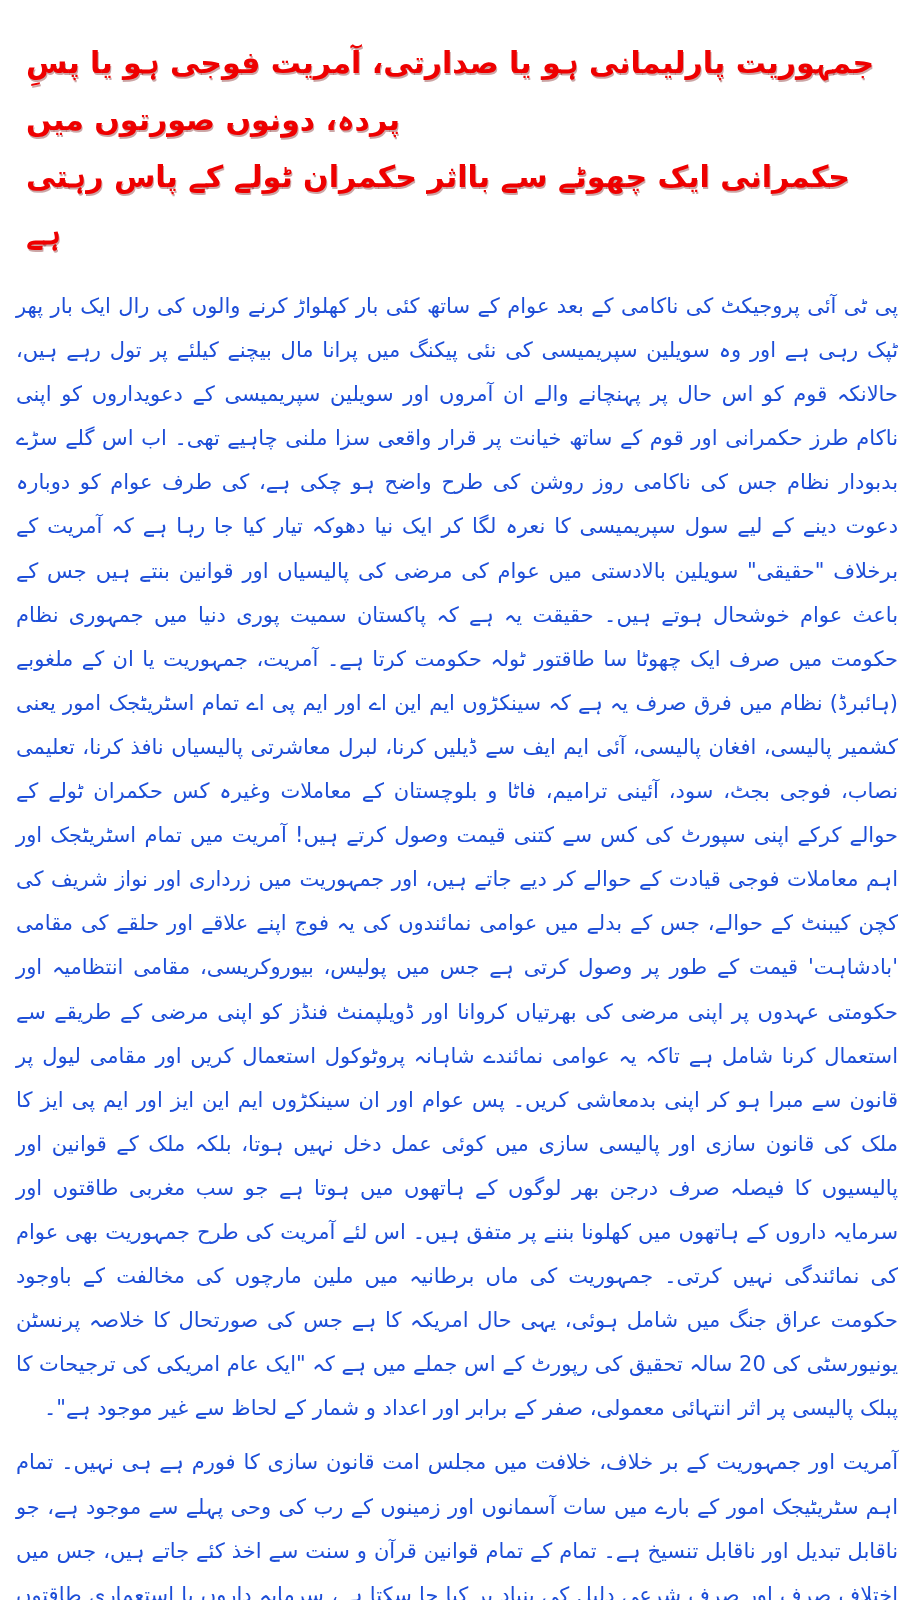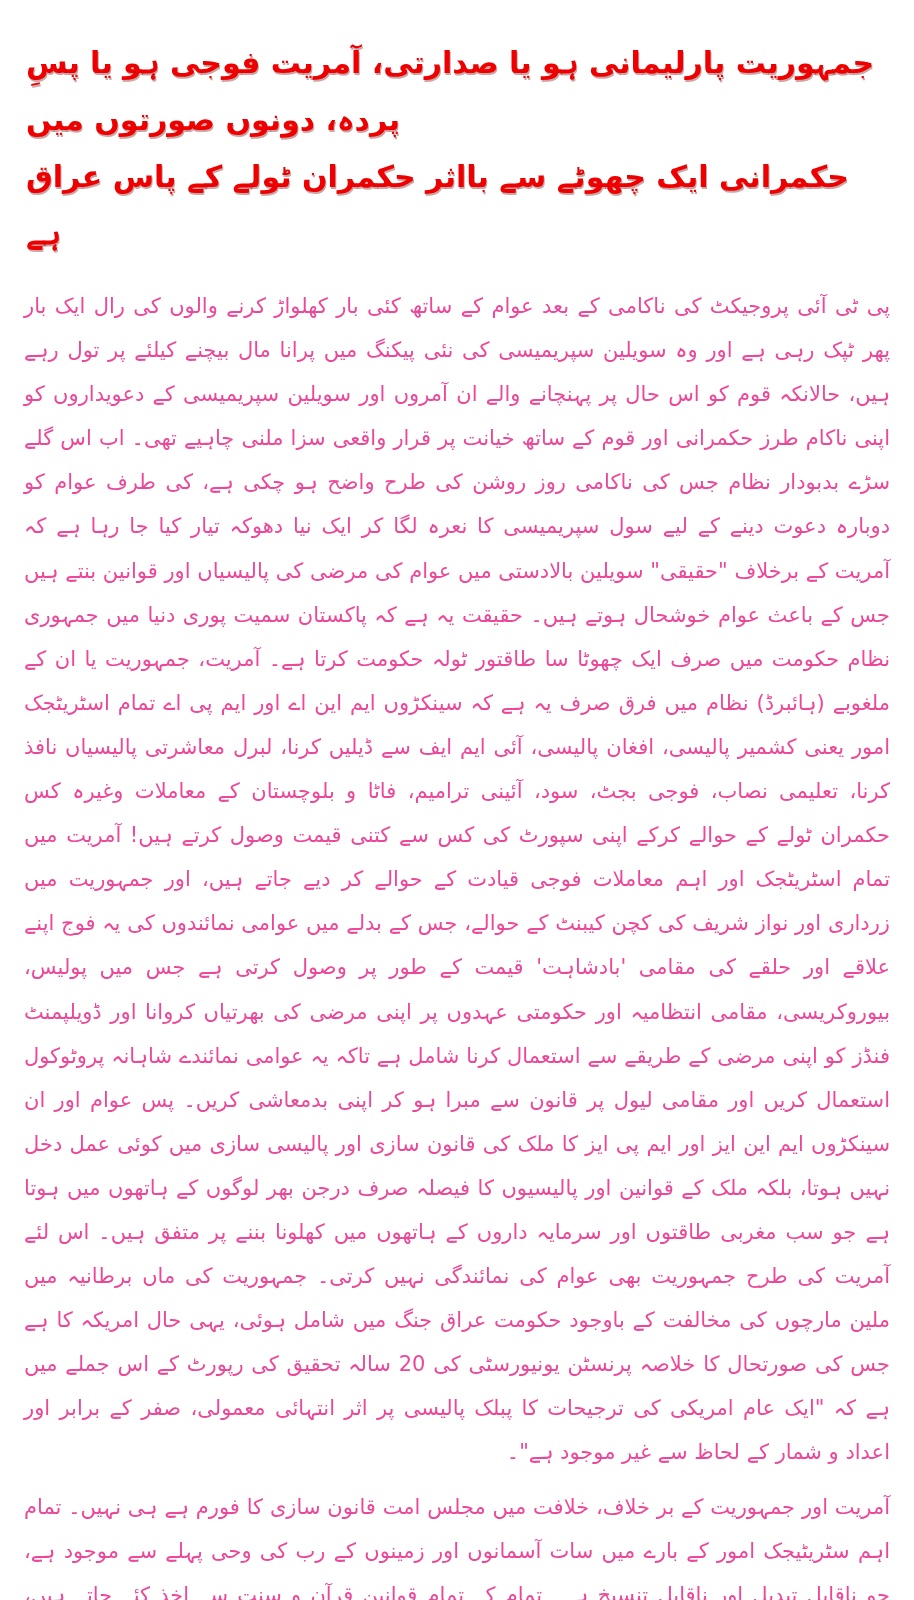--- a/index.html
+++ b/index.html
@@ -26,39 +26,39 @@
     font-weight: bold;
     font-size: 30px;
     line-height: 1.9;
     text-shadow: 1px 2px 0 rgba(110, 0, 0, 0.35);
     font-family: "DejaVu Sans", sans-serif;
   }
   .article-title .title-line {
     display: block;
   }
   .body-para {
-    margin: 8px;
-    color: #ec4899;
+    margin: 0;
+    color: #1d4ed8;
     font-size: 21px;
     line-height: 2.1;
     text-align: justify;
     text-justify: inter-word;
   }
   .body-para + .body-para {
     margin-top: 10px;
   }
 </style>
 </head>
 <body>
 
 <div class="page">
 
   <h1 class="article-title">
     <span class="title-line">جمہوریت پارلیمانی ہو یا صدارتی، آمریت فوجی ہو یا پسِ پردہ، دونوں صورتوں میں</span>
-    <span class="title-line">حکمرانی ایک چھوٹے سے بااثر حکمران ٹولے کے پاس عراق ہے</span>
+    <span class="title-line">حکمرانی ایک چھوٹے سے بااثر حکمران ٹولے کے پاس رہتی ہے</span>
   </h1>
 
   <p class="body-para">پی ٹی آئی پروجیکٹ کی ناکامی کے بعد عوام کے ساتھ کئی بار کھلواڑ کرنے والوں کی رال ایک بار پھر ٹپک رہی ہے اور وہ سویلین سپریمیسی کی نئی پیکنگ میں پرانا مال بیچنے کیلئے پر تول رہے ہیں، حالانکہ قوم کو اس حال پر پہنچانے والے ان آمروں اور سویلین سپریمیسی کے دعویداروں کو اپنی ناکام طرز حکمرانی اور قوم کے ساتھ خیانت پر قرار واقعی سزا ملنی چاہیے تھی۔ اب اس گلے سڑے بدبودار نظام جس کی ناکامی روز روشن کی طرح واضح ہو چکی ہے، کی طرف عوام کو دوبارہ دعوت دینے کے لیے سول سپریمیسی کا نعرہ لگا کر ایک نیا دھوکہ تیار کیا جا رہا ہے کہ آمریت کے برخلاف "حقیقی" سویلین بالادستی میں عوام کی مرضی کی پالیسیاں اور قوانین بنتے ہیں جس کے باعث عوام خوشحال ہوتے ہیں۔ حقیقت یہ ہے کہ پاکستان سمیت پوری دنیا میں جمہوری نظام حکومت میں صرف ایک چھوٹا سا طاقتور ٹولہ حکومت کرتا ہے۔ آمریت، جمہوریت یا ان کے ملغوبے (ہائبرڈ) نظام میں فرق صرف یہ ہے کہ سینکڑوں ایم این اے اور ایم پی اے تمام اسٹریٹجک امور یعنی کشمیر پالیسی، افغان پالیسی، آئی ایم ایف سے ڈیلیں کرنا، لبرل معاشرتی پالیسیاں نافذ کرنا، تعلیمی نصاب، فوجی بجٹ، سود، آئینی ترامیم، فاٹا و بلوچستان کے معاملات وغیرہ کس حکمران ٹولے کے حوالے کرکے اپنی سپورٹ کی کس سے کتنی قیمت وصول کرتے ہیں! آمریت میں تمام اسٹریٹجک اور اہم معاملات فوجی قیادت کے حوالے کر دیے جاتے ہیں، اور جمہوریت میں زرداری اور نواز شریف کی کچن کیبنٹ کے حوالے، جس کے بدلے میں عوامی نمائندوں کی یہ فوج اپنے علاقے اور حلقے کی مقامی 'بادشاہت' قیمت کے طور پر وصول کرتی ہے جس میں پولیس، بیوروکریسی، مقامی انتظامیہ اور حکومتی عہدوں پر اپنی مرضی کی بھرتیاں کروانا اور ڈویلپمنٹ فنڈز کو اپنی مرضی کے طریقے سے استعمال کرنا شامل ہے تاکہ یہ عوامی نمائندے شاہانہ پروٹوکول استعمال کریں اور مقامی لیول پر قانون سے مبرا ہو کر اپنی بدمعاشی کریں۔ پس عوام اور ان سینکڑوں ایم این ایز اور ایم پی ایز کا ملک کی قانون سازی اور پالیسی سازی میں کوئی عمل دخل نہیں ہوتا، بلکہ ملک کے قوانین اور پالیسیوں کا فیصلہ صرف درجن بھر لوگوں کے ہاتھوں میں ہوتا ہے جو سب مغربی طاقتوں اور سرمایہ داروں کے ہاتھوں میں کھلونا بننے پر متفق ہیں۔ اس لئے آمریت کی طرح جمہوریت بھی عوام کی نمائندگی نہیں کرتی۔ جمہوریت کی ماں برطانیہ میں ملین مارچوں کی مخالفت کے باوجود حکومت عراق جنگ میں شامل ہوئی، یہی حال امریکہ کا ہے جس کی صورتحال کا خلاصہ پرنسٹن یونیورسٹی کی 20 سالہ تحقیق کی رپورٹ کے اس جملے میں ہے کہ "ایک عام امریکی کی ترجیحات کا پبلک پالیسی پر اثر انتہائی معمولی، صفر کے برابر اور اعداد و شمار کے لحاظ سے غیر موجود ہے"۔</p>
 
   <p class="body-para">
     <span>آمریت اور جمہوریت کے بر خلاف، خلافت میں مجلس امت قانون سازی کا فورم ہے ہی نہیں۔ تمام اہم سٹریٹیجک امور کے بارے میں سات آسمانوں اور زمینوں کے رب کی وحی پہلے سے موجود ہے، جو ناقابل تبدیل اور ناقابل تنسیخ ہے۔ تمام کے تمام قوانین قرآن و سنت سے اخذ کئے جاتے ہیں، جس میں اختلاف صرف اور صرف شرعی دلیل کی بنیاد پر کیا جا سکتا ہے، سرمایہ داروں یا استعماری طاقتوں کی ڈکٹیشن پر نہیں۔ مجلس امت کے ارکان کے پاس کوئی ڈویلپمنٹ فنڈز نہیں ہوتے، نہ ہی وہ قانون سے مبرا ہیں، نہ ہی وہ اپنی مرضی کی انتظامیہ لگا سکتے ہیں تاکہ علاقے میں اپنی بدمعاشی قائم کر سکیں۔ خلافت میں مجلس امت کی رکنیت ایک ذمہ داری ہے، نہ کہ کوئی استحقاق اور ذاتی فائدے کے لیے عہدہ۔ جمہوریت کے بر خلاف چوروں، لٹیروں اور میر جعفر اور میر صادق کی اولادوں کیلئے ان عہدوں میں وہ کشش ہی موجود نہیں کہ وہ ان عہدوں کو جیتنے کیلئے کروڑوں کی انویسمنٹ کریں۔ پس خلافت میں ہی عوام کے حقیقی نمائندے مجلس امت کی رکنیت کیلئے الیکشن لڑیں گے، اور عوام کے حقیقی مسائل خلیفہ کے علم میں لائیں گے تاکہ ان کا بروقت حل نکالا جا سکے۔ خلافت کا نظام ہی حقیقی عوامی نمائندگی کا تصور دیتا ہے نہ کہ جمہوریت جو کہ سرمایہ داروں کی ڈکٹیٹرشپ کا دوسرا نام ہے۔</span>
     
   </p>
 
 </div>

